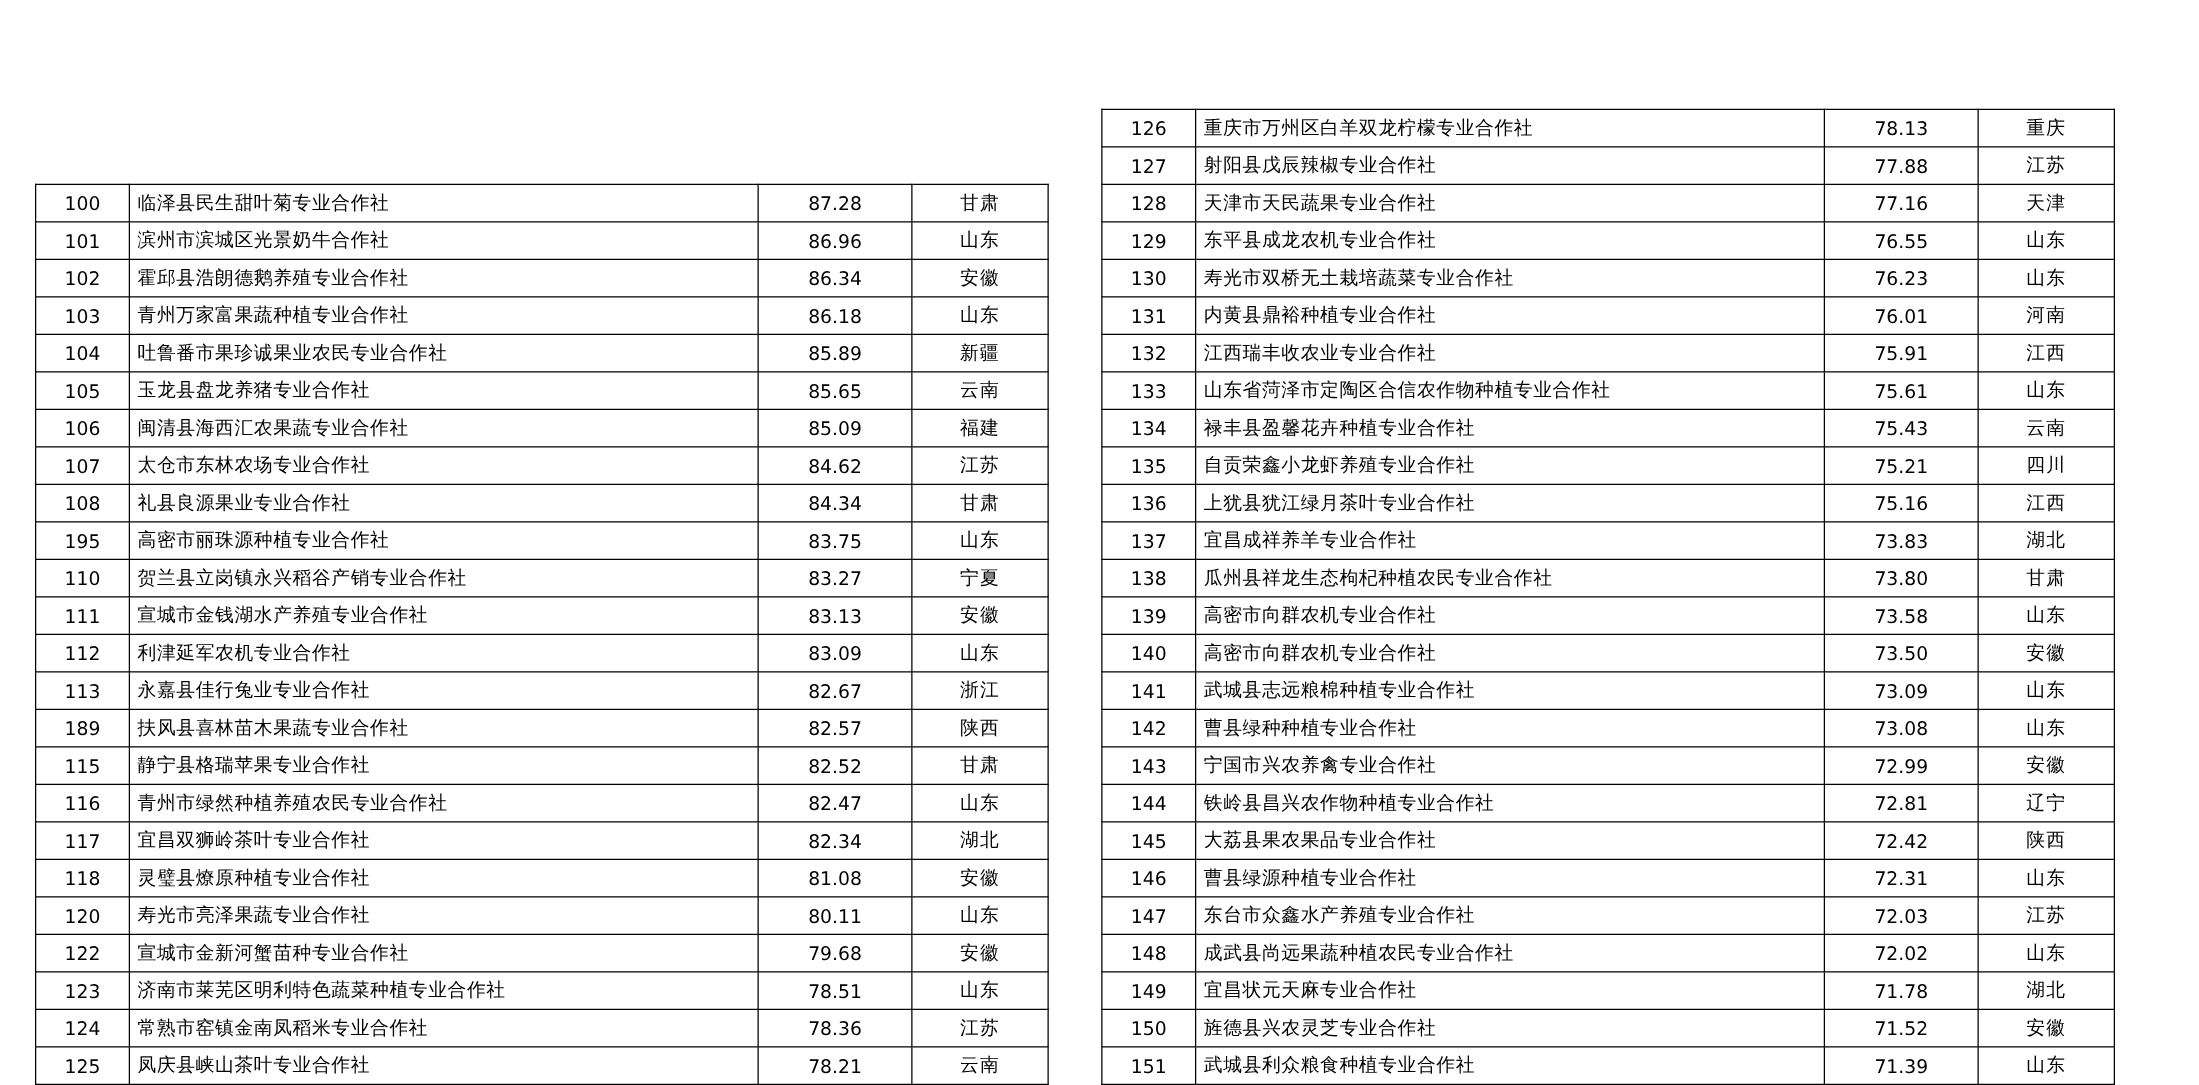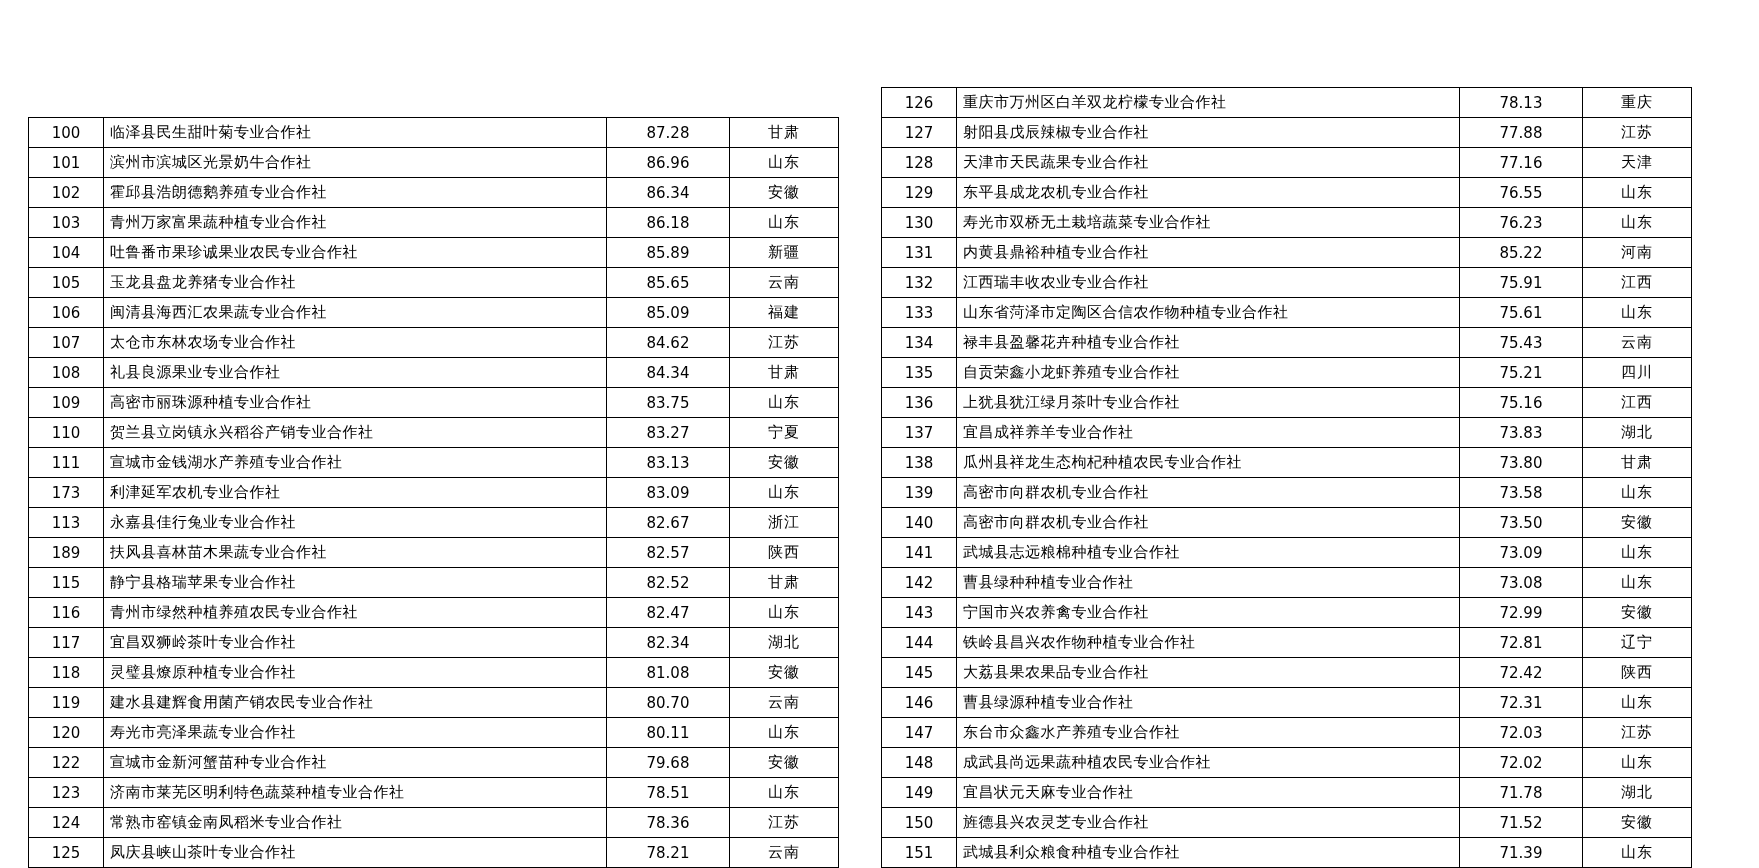--- a/index.html
+++ b/index.html
@@ -117,39 +117,39 @@
           <td class="col-score">84.62</td>
           <td class="col-region">江苏</td>
         </tr>
         <tr>
           <td class="col-rank">108</td>
           <td class="col-name">礼县良源果业专业合作社</td>
           <td class="col-score">84.34</td>
           <td class="col-region">甘肃</td>
         </tr>
         <tr>
-          <td class="col-rank">109</td>
+          <td class="col-rank">195</td>
           <td class="col-name">高密市丽珠源种植专业合作社</td>
           <td class="col-score">83.75</td>
           <td class="col-region">山东</td>
         </tr>
         <tr>
           <td class="col-rank">110</td>
           <td class="col-name">贺兰县立岗镇永兴稻谷产销专业合作社</td>
           <td class="col-score">83.27</td>
           <td class="col-region">宁夏</td>
         </tr>
         <tr>
           <td class="col-rank">111</td>
           <td class="col-name">宣城市金钱湖水产养殖专业合作社</td>
           <td class="col-score">83.13</td>
           <td class="col-region">安徽</td>
         </tr>
         <tr>
-          <td class="col-rank">173</td>
+          <td class="col-rank">112</td>
           <td class="col-name">利津延军农机专业合作社</td>
           <td class="col-score">83.09</td>
           <td class="col-region">山东</td>
         </tr>
         <tr>
           <td class="col-rank">113</td>
           <td class="col-name">永嘉县佳行兔业专业合作社</td>
           <td class="col-score">82.67</td>
           <td class="col-region">浙江</td>
         </tr>
@@ -177,26 +177,20 @@
           <td class="col-score">82.34</td>
           <td class="col-region">湖北</td>
         </tr>
         <tr>
           <td class="col-rank">118</td>
           <td class="col-name">灵璧县燎原种植专业合作社</td>
           <td class="col-score">81.08</td>
           <td class="col-region">安徽</td>
         </tr>
         <tr>
-          <td class="col-rank">119</td>
-          <td class="col-name">建水县建辉食用菌产销农民专业合作社</td>
-          <td class="col-score">80.70</td>
-          <td class="col-region">云南</td>
-        </tr>
-        <tr>
           <td class="col-rank">120</td>
           <td class="col-name">寿光市亮泽果蔬专业合作社</td>
           <td class="col-score">80.11</td>
           <td class="col-region">山东</td>
         </tr>
         <tr>
           <td class="col-rank">122</td>
           <td class="col-name">宣城市金新河蟹苗种专业合作社</td>
           <td class="col-score">79.68</td>
           <td class="col-region">安徽</td>
@@ -250,21 +244,21 @@
         </tr>
         <tr>
           <td class="col-rank">130</td>
           <td class="col-name">寿光市双桥无土栽培蔬菜专业合作社</td>
           <td class="col-score">76.23</td>
           <td class="col-region">山东</td>
         </tr>
         <tr>
           <td class="col-rank">131</td>
           <td class="col-name">内黄县鼎裕种植专业合作社</td>
-          <td class="col-score">85.22</td>
+          <td class="col-score">76.01</td>
           <td class="col-region">河南</td>
         </tr>
         <tr>
           <td class="col-rank">132</td>
           <td class="col-name">江西瑞丰收农业专业合作社</td>
           <td class="col-score">75.91</td>
           <td class="col-region">江西</td>
         </tr>
         <tr>
           <td class="col-rank">133</td>

